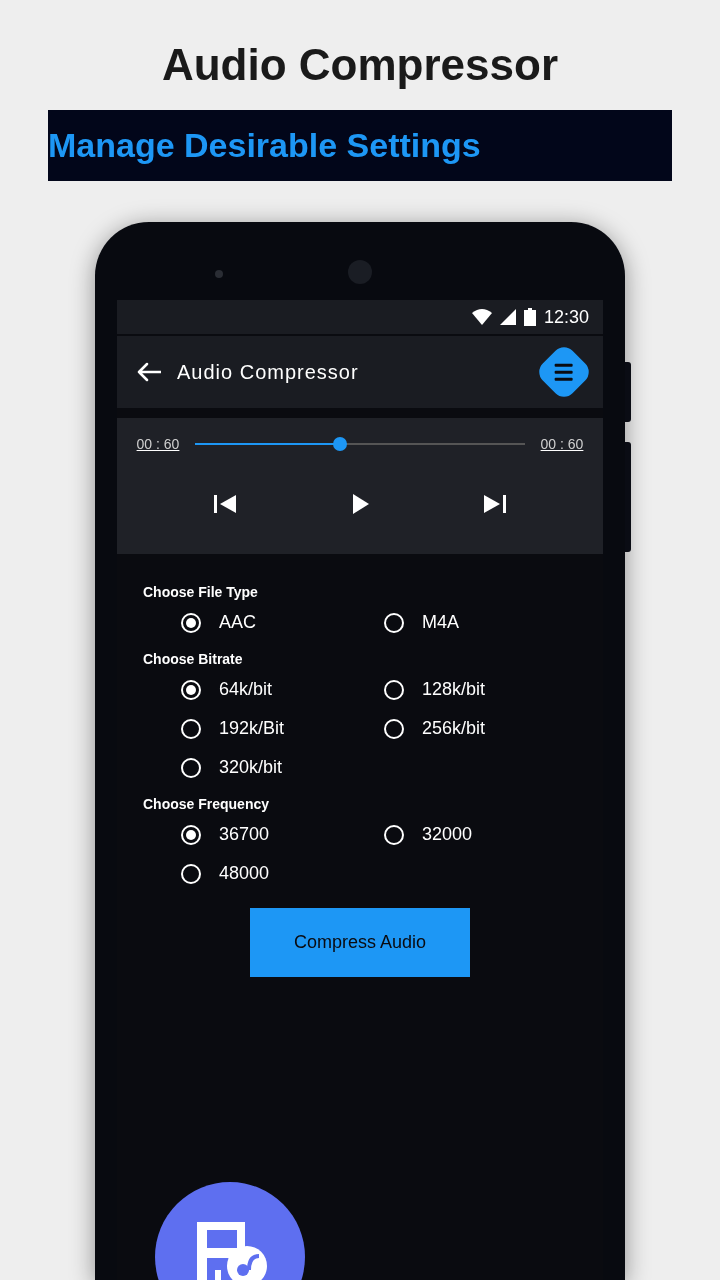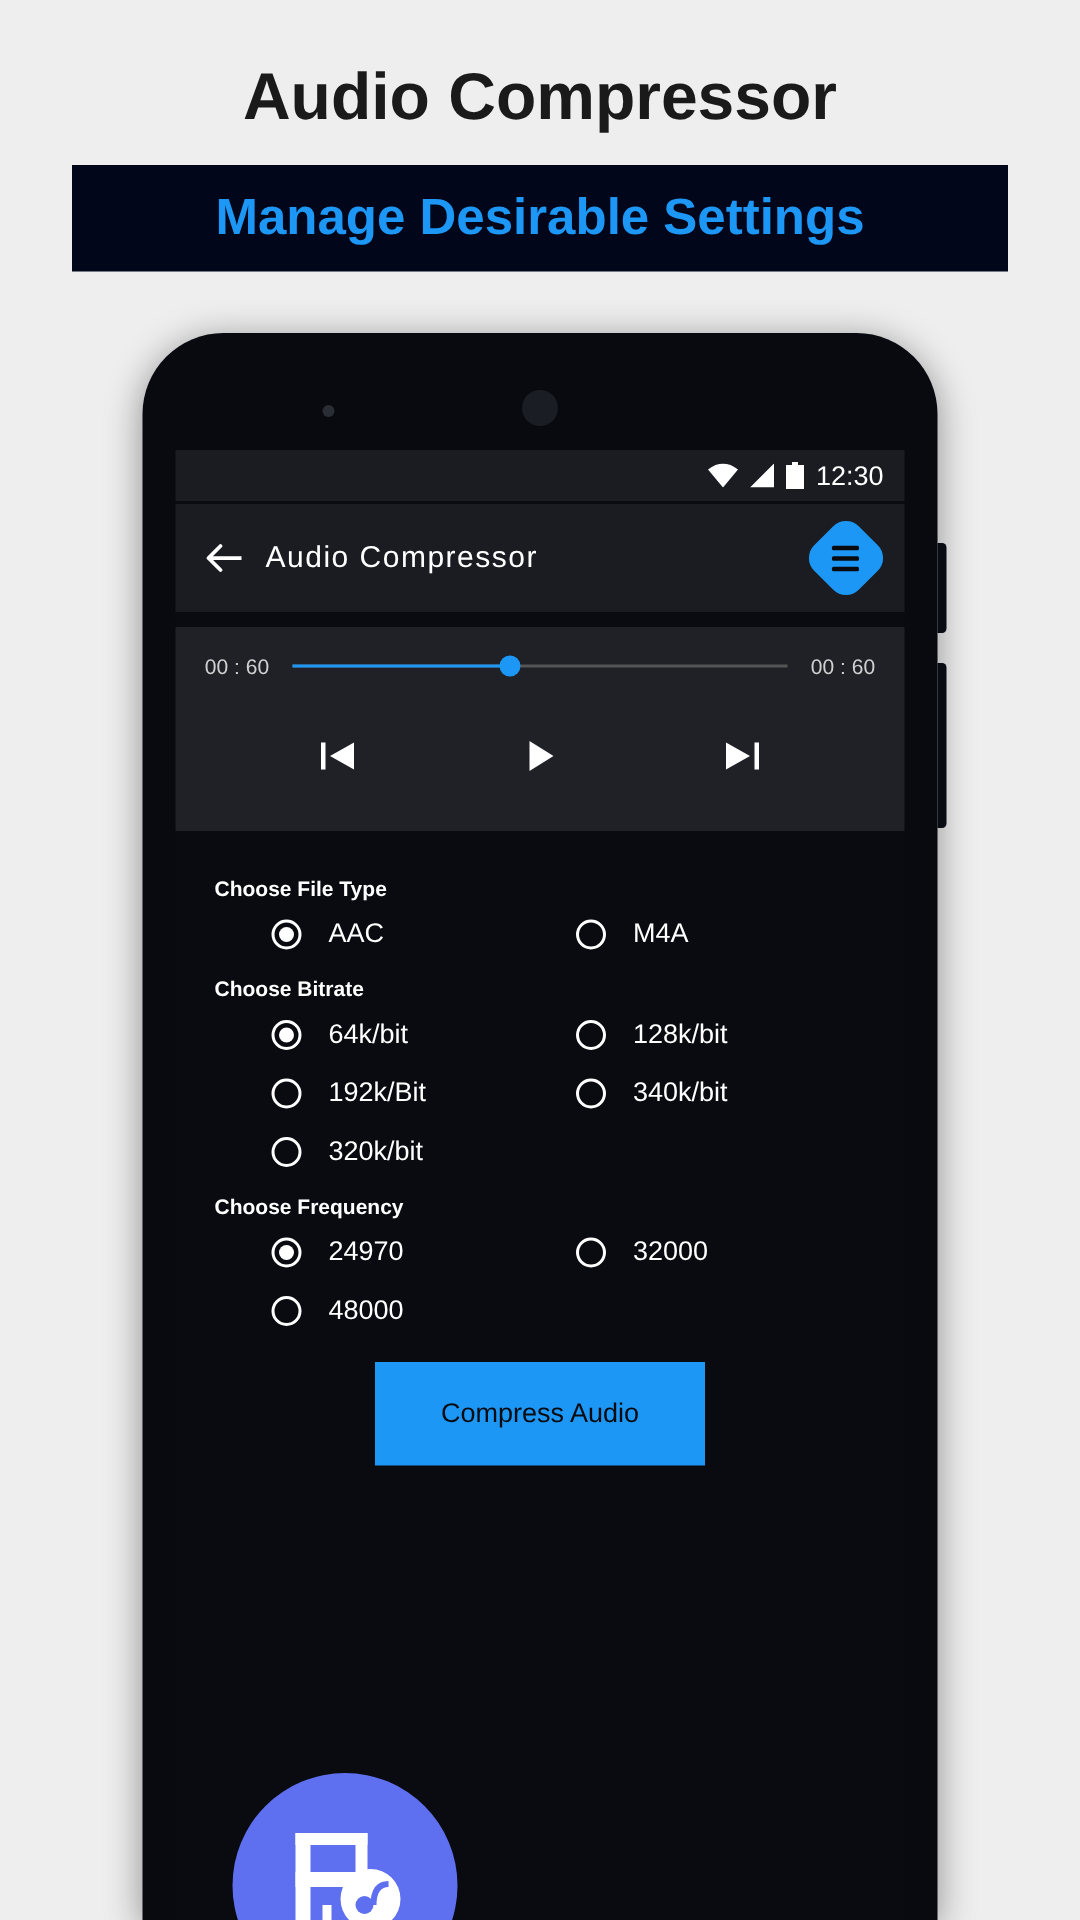--- a/index.html
+++ b/index.html
@@ -15,21 +15,21 @@
   text-align: center;
   font-size: 44px;
   font-weight: 600;
   color: #1a1a1a;
   padding-top: 40px;
   padding-bottom: 20px;
 }
 .banner {
   background: #02061a;
   color: #1d97f5;
-  text-align: center;
+  text-align: left;
   font-size: 34px;
   font-weight: 600;
   padding: 16px 0;
   margin: 0 48px;
 }
 .phone-wrap {
   position: absolute;
   left: 50%;
   top: 222px;
   transform: translateX(-50%);
@@ -119,20 +119,21 @@
 .menu-lines {
   transform: rotate(-45deg);
   display: flex;
   flex-direction: column;
   gap: 4px;
 }
 .menu-lines span { width: 18px; height: 3px; background: #0a0b10; border-radius: 1px; }
 .player {
   background: #1f2127;
   margin-top: 10px;
+  text-decoration: underline;
 }
 .seek-row {
   display: flex;
   align-items: center;
   padding: 18px 18px 10px 18px;
   gap: 14px;
 }
 .time { font-size: 14px; color: #d0d0d0; min-width: 46px; text-align:center; }
 .seek-track {
   flex: 1;
@@ -331,33 +332,33 @@
             <div class="radio-item">
               <div class="radio"></div>
               <span>128k/bit</span>
             </div>
             <div class="radio-item">
               <div class="radio"></div>
               <span>192k/Bit</span>
             </div>
             <div class="radio-item">
               <div class="radio"></div>
-              <span>340k/bit</span>
+              <span>256k/bit</span>
             </div>
             <div class="radio-item">
               <div class="radio"></div>
               <span>320k/bit</span>
             </div>
           </div>
 
         <div class="section-label">Choose Frequency</div>
         <div class="radio-grid" id="frequency-grid">
             <div class="radio-item">
               <div class="radio selected"></div>
-              <span>24970</span>
+              <span>36700</span>
             </div>
             <div class="radio-item">
               <div class="radio"></div>
               <span>32000</span>
             </div>
             <div class="radio-item">
               <div class="radio"></div>
               <span>48000</span>
             </div>
           </div>

